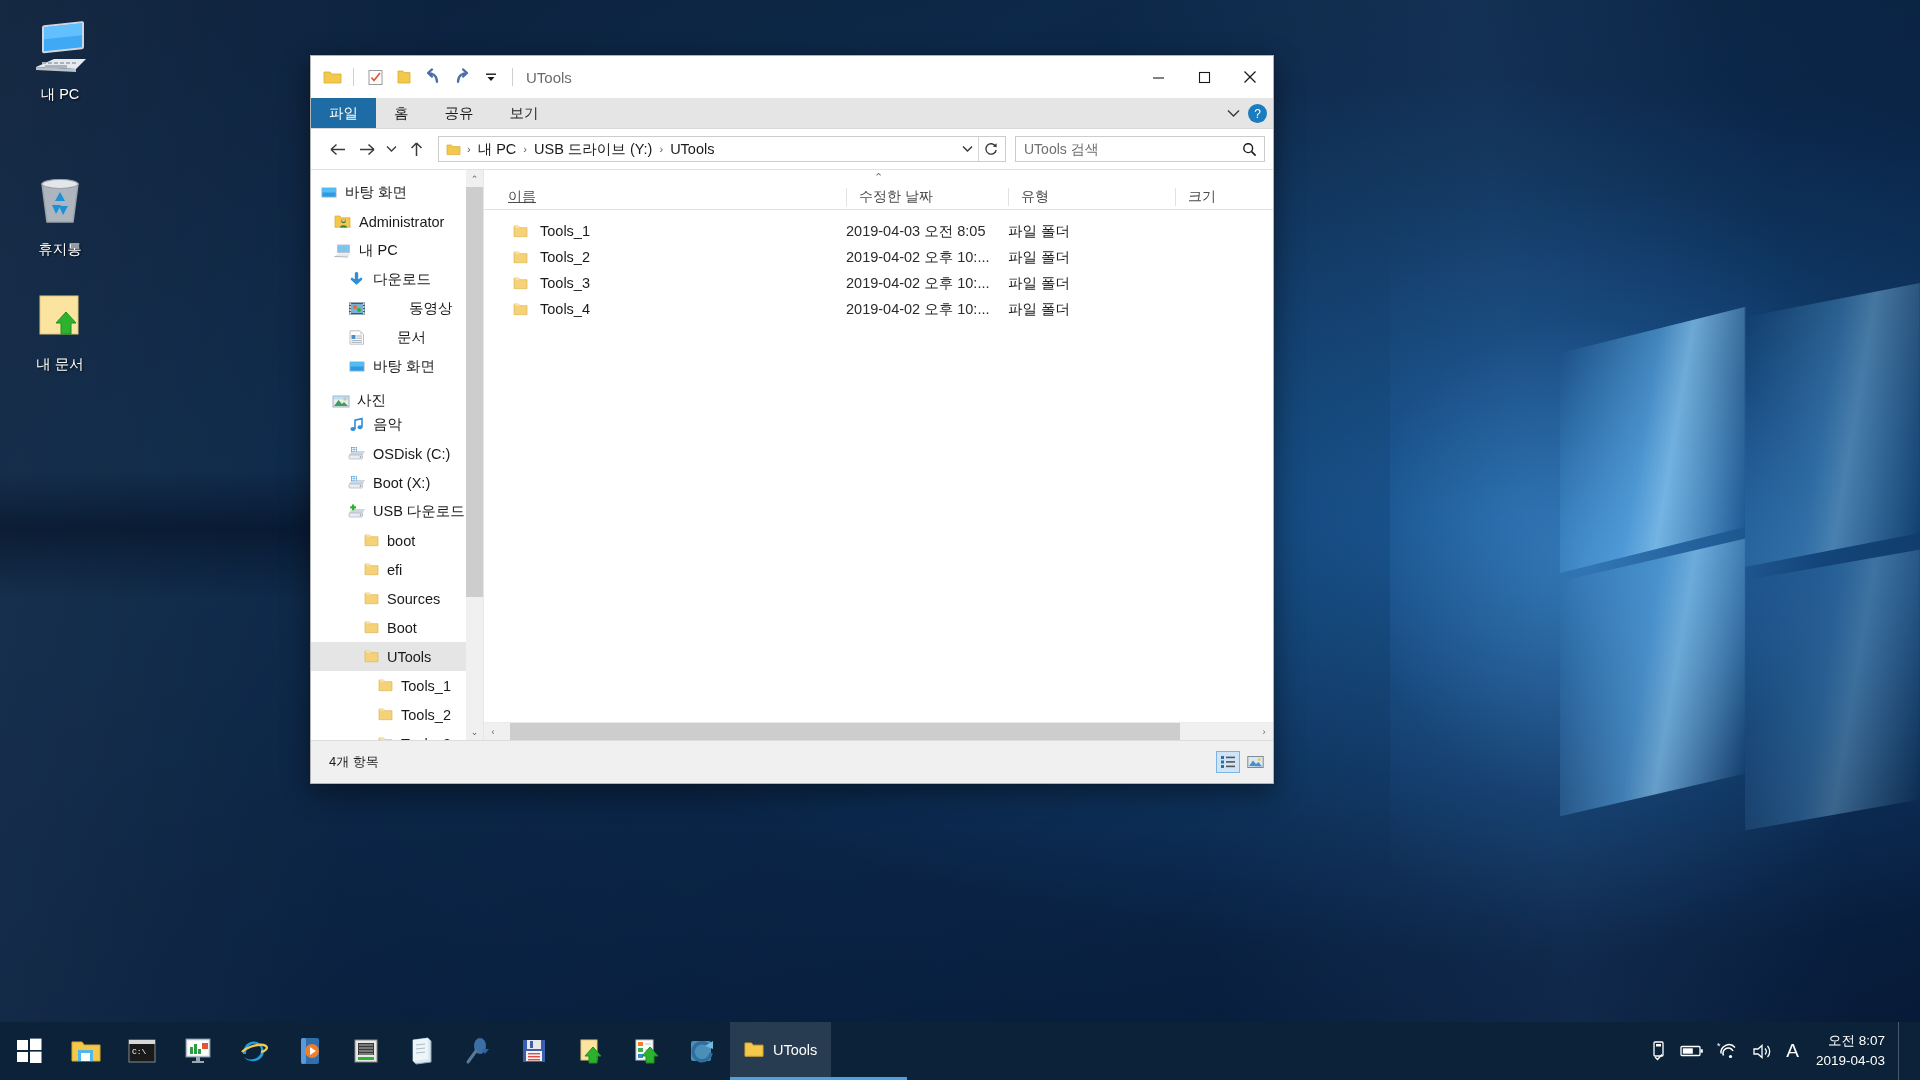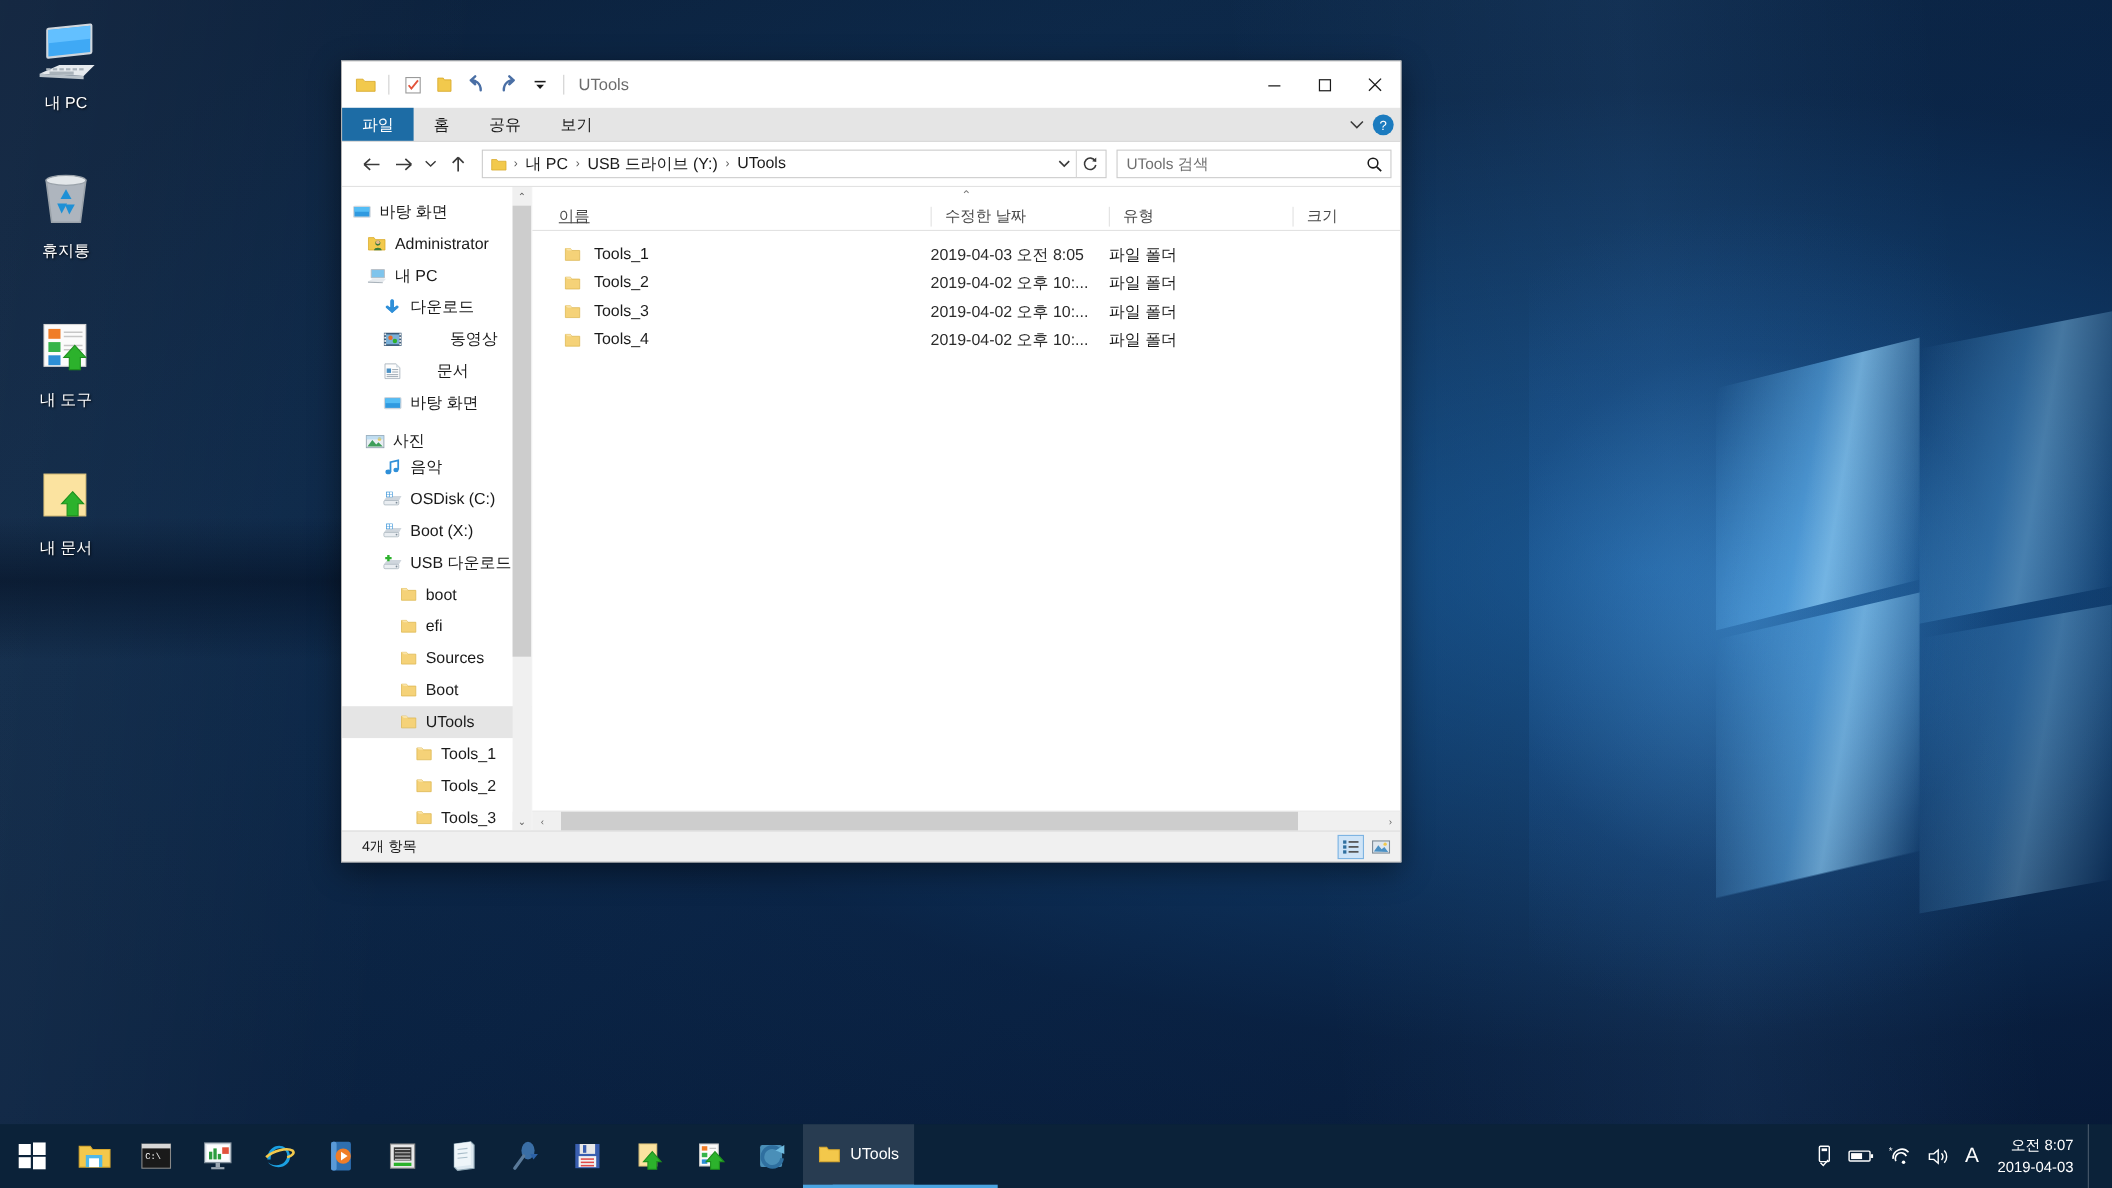--- a/index.html
+++ b/index.html
@@ -145,21 +145,21 @@
   .f-size { flex:1; text-align:right; padding-right:18px; }
 
   
   .hbar { height:18px; background:#f0f0f0; display:flex; align-items:center; flex:none; border-top:1px solid #ebebeb; }
   .hbar .arw { width:18px; height:18px; display:flex; align-items:center; justify-content:center; color:#606060; font-size:9px; }
   .hbar .track { flex:1; height:18px; position:relative; }
   .hbar .thumb { position:absolute; left:8px; top:0; width:670px; height:18px; background:#cdcdcd; }
 
   
   .status {
-    height:28px; background:#f0f0f0; border-top:1px solid #dcdcdc;
+    height:43px; background:#f0f0f0; border-top:1px solid #dcdcdc;
     display:flex; align-items:center; padding:0 6px 0 18px; flex:none; position:relative;
   }
   .status .txt { font-size:13px; color:#1a1a1a; }
   .viewbtns { margin-left:auto; display:flex; gap:3px; }
   .vbtn { width:24px; height:22px; display:flex; align-items:center; justify-content:center; }
   .vbtn.active { background:#cfe4f7; border:1px solid #7eb4e2; }
 
   
   .taskbar {
     position:absolute; left:0; bottom:0; width:1920px; height:58px;
@@ -214,57 +214,37 @@
             <rect x="38" y="43" width="4" height="2"></rect>
               <rect x="44" y="43" width="4" height="2"></rect>
             <rect x="17" y="46" width="22" height="3"></rect>
           </g>
         </g>
       </svg>
     </div>
     <div class="lbl">내 PC</div>
   </div>
 
-  <div class="dicon" style="margin-top:2px;">
+  <div class="dicon" style="margin-top:2px;justify-content:center;">
     <div class="glyph">
       <svg width="56" height="58" viewBox="0 0 56 58">
         <polygon points="10,12 46,12 41,50 15,50" fill="#c9ced3" opacity="0.85"></polygon>
         <polygon points="10,12 46,12 41,50 15,50" fill="none" stroke="#9aa2aa" stroke-width="1.5"></polygon>
         <ellipse cx="28" cy="12" rx="18" ry="4.5" fill="#e3e7ea" stroke="#9aa2aa" stroke-width="1.2"></ellipse>
         <g fill="#1e90d6">
           <polygon points="28,20 33,29 23,29"></polygon>
           <polygon points="20,33 29,33 24,42"></polygon>
           <polygon points="36,33 32,42 27,33" opacity="0"></polygon>
           <polygon points="27,34 36,34 31,43"></polygon>
         </g>
       </svg>
     </div>
     <div class="lbl">휴지통</div>
   </div>
 
-  <div class="dicon" style="margin-top:2px;">
-    <div class="glyph">
-      <svg width="56" height="56" viewBox="0 0 56 56">
-        <rect x="8" y="7" width="38" height="38" fill="#fbfbfb" stroke="#d4d4d4"></rect>
-        <rect x="12" y="11" width="11" height="9" fill="#f07d28"></rect>
-        <rect x="12" y="23" width="11" height="9" fill="#35b44a"></rect>
-        <rect x="12" y="35" width="11" height="9" fill="#2c8fd6"></rect>
-        <g stroke="#c7c7c7" stroke-width="1.4">
-          <line x1="26" y1="14" x2="43" y2="14"></line>
-            <line x1="26" y1="18" x2="43" y2="18"></line>
-          <line x1="26" y1="26" x2="43" y2="26"></line>
-            <line x1="26" y1="30" x2="43" y2="30"></line>
-        </g>
-        <g transform="translate(24,24)">
-          <polygon points="12,2 22,13 17,13 17,24 7,24 7,13 2,13" fill="#2cb22c" stroke="#1d8f1d" stroke-width="1"></polygon>
-        </g>
-      </svg>
-    </div>
-    <div class="lbl">내 도구</div>
-  </div>
 
   <div class="dicon" style="margin-top:2px;">
     <div class="glyph">
       <svg width="56" height="56" viewBox="0 0 56 56">
         <rect x="8" y="8" width="38" height="38" fill="#fbe3a0" stroke="#e2c87f"></rect>
         <g transform="translate(22,22)">
           <polygon points="12,2 22,13 17,13 17,24 7,24 7,13 2,13" fill="#2cb22c" stroke="#1d8f1d" stroke-width="1"></polygon>
         </g>
       </svg>
     </div>

